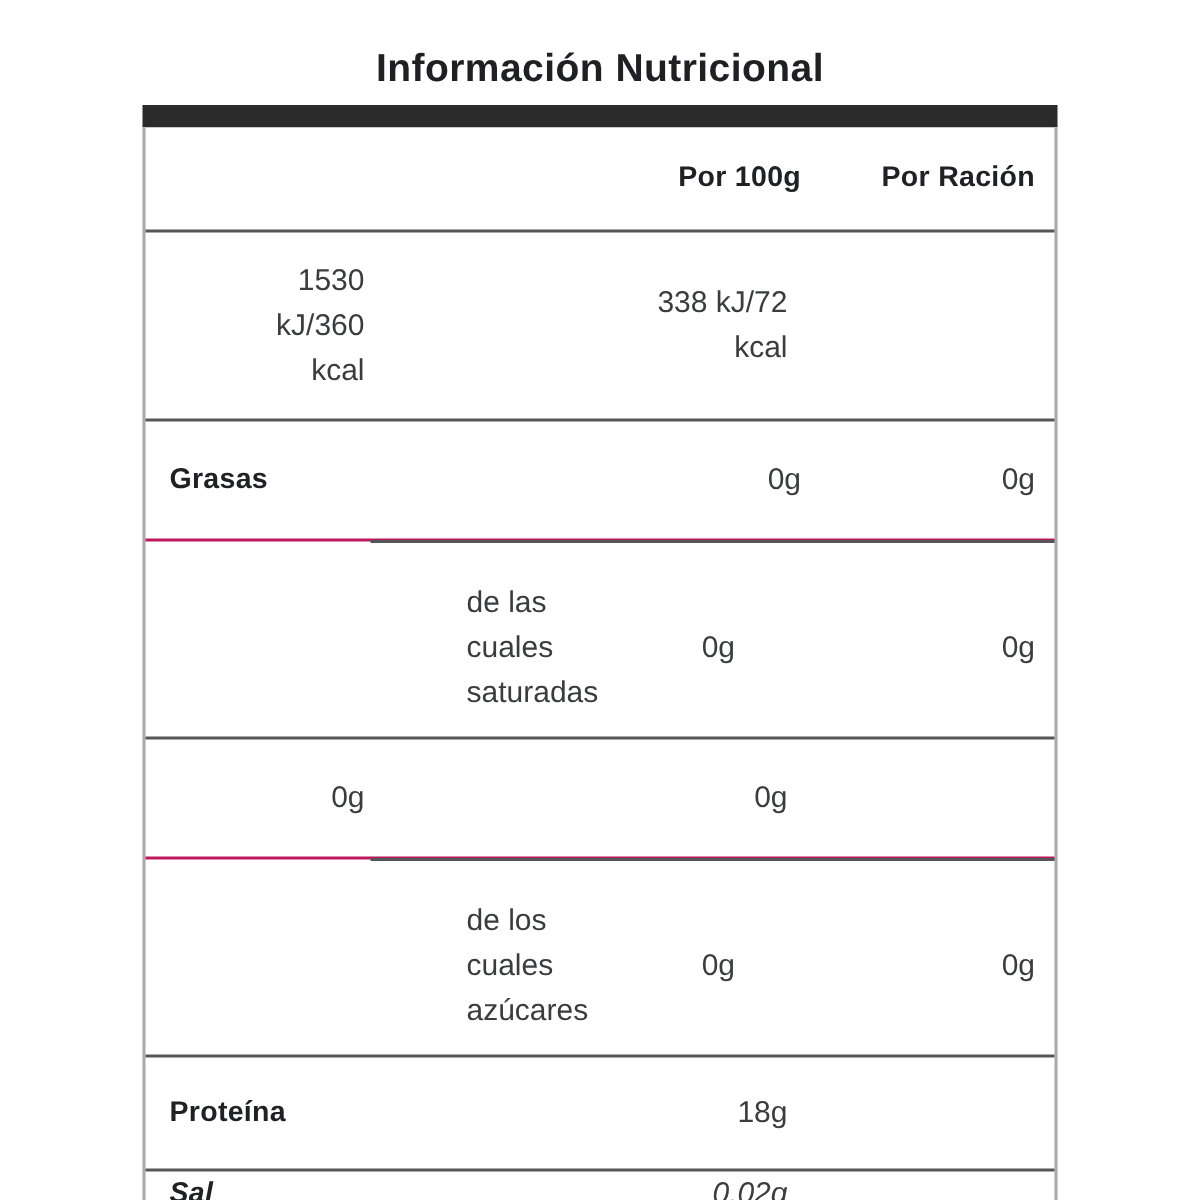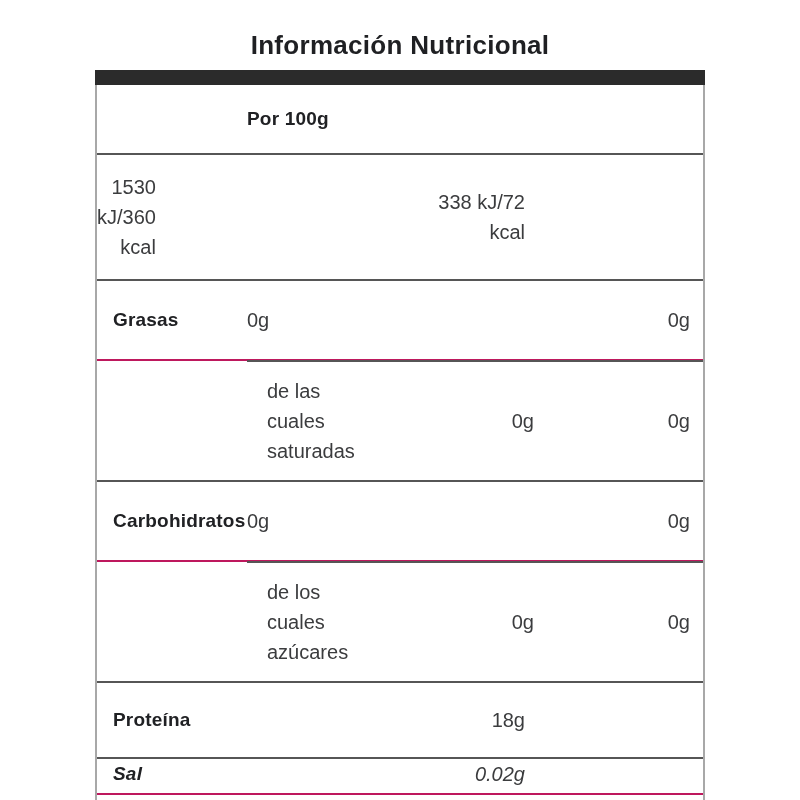--- a/index.html
+++ b/index.html
@@ -56,27 +56,27 @@
     position: absolute;
     top: -1px;
     left: 150px;
     right: 0;
     height: 2px;
     background: #565656;
   }
   .row.header-row  { padding: 23px 0; }
   .row.energy-row  { padding: 17px 0; }
   .row.normal-row  { padding: 24px 0; }
-  .row.sub         { padding: 15px 0 14px 0; }
+  .row.sub         { padding: 26px 0 14px 0; gap: 44px; }
   .row.protein-row { padding: 22px 0; }
   .row.last-row    { padding: 0 0 4px 0; font-style: italic; }
   .c1 { padding-left: 16px; }
   .c2 { display: flex; justify-content: space-between; align-items: center;
         padding-right: 4px; }
-  .c2.no-sub { }
+  .c2.no-sub { justify-content: flex-end; }
   .c3 { text-align: right; padding-right: 13px; }
   .nutrient-label {
     font-size: 19px;
     font-weight: 700;
     color: #202124;
     letter-spacing: 0.2px;
   }
   .sub-label {
     font-size: 20px;
     font-weight: 400;
@@ -110,20 +110,23 @@
 
   <div class="label-wrap">
     <div class="top-bar"></div>
 
     <div class="table">
       <div class="row header-row b-dark">
         <div class="c1"></div>
         <div class="c2 no-sub">
           <span class="col-header">Por 100g</span>
         </div>
+        <div class="c3">
+          <span class="col-header">Por Ración</span>
+        </div>
       </div>
 
   <div class="row energy-row b-dark">
     <div class="c2 no-sub">
 
       <span class="value">1530
 kJ/360
 kcal</span>
     </div>
     <div class="c3">
@@ -154,23 +157,20 @@
 cuales
 saturadas</span>
       <span class="value">0g</span>
     </div>
     <div class="c3">
       <span class="value">0g</span>
     </div>
   </div>
 
   <div class="row normal-row b-light">
-    <div class="c1">
-      <span class="nutrient-label">Carbohidratos</span>
-    </div>
     <div class="c2 no-sub">
 
       <span class="value">0g</span>
     </div>
     <div class="c3">
       <span class="value">0g</span>
     </div>
   </div>
 
   <div class="row sub-row sub b-dark">

